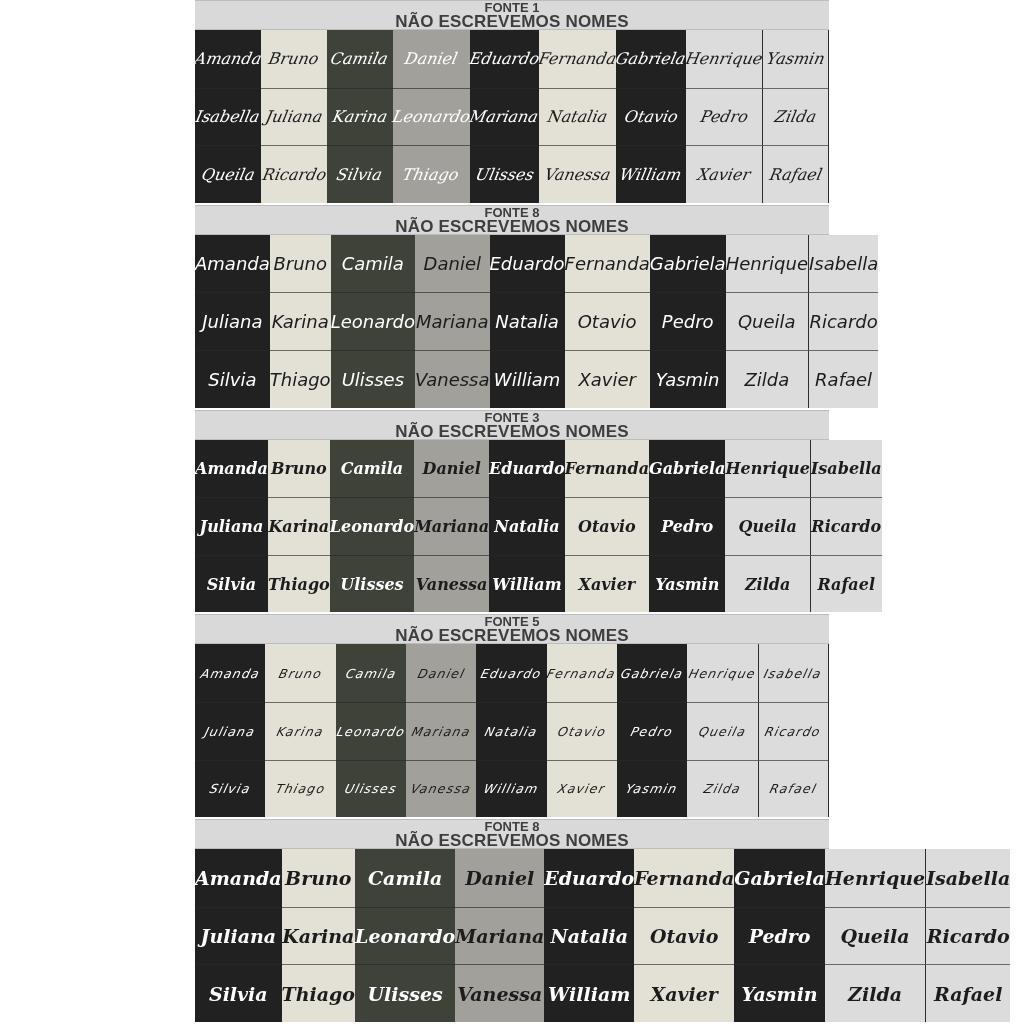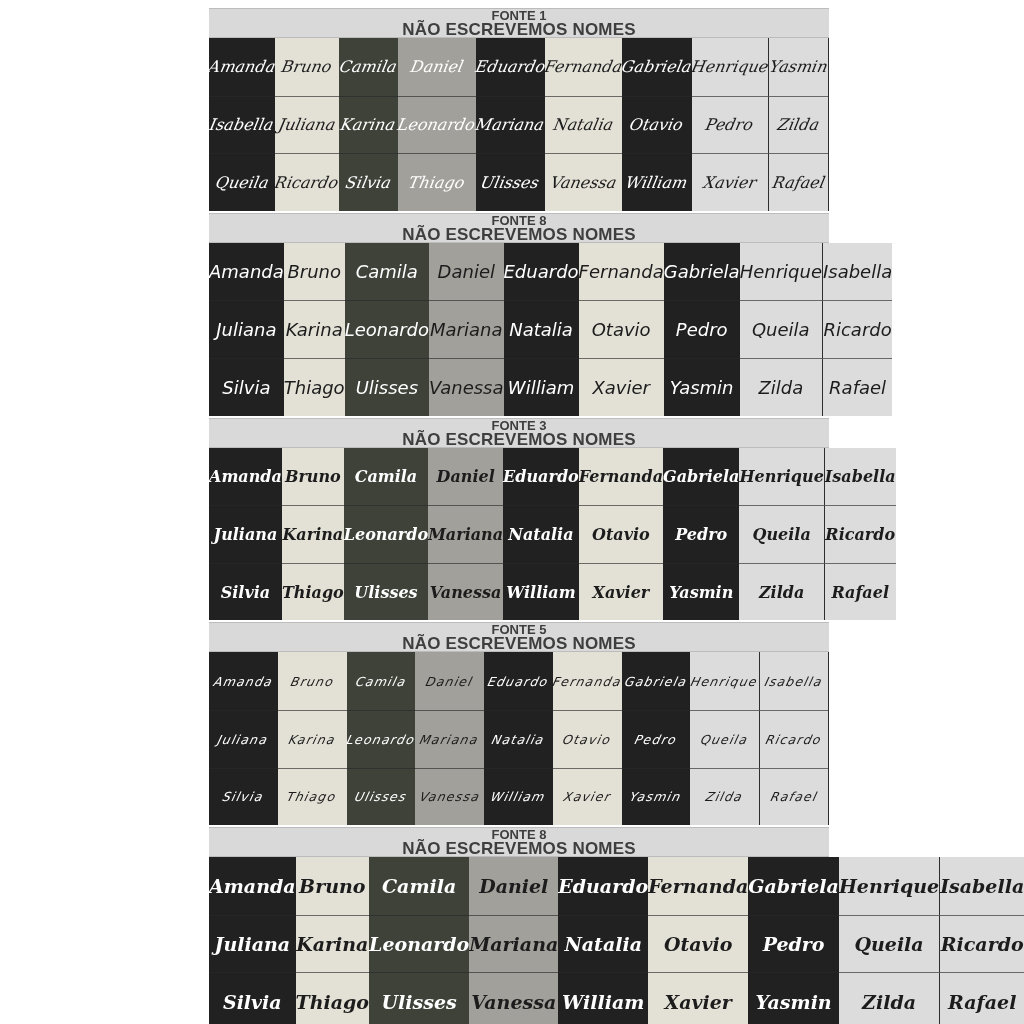--- a/index.html
+++ b/index.html
@@ -9,22 +9,21 @@
     font-family: "Liberation Sans", sans-serif;
     overflow: hidden;
   }
   .content {
     width: 634px;
     margin-left: 195px;
   }
   .section {
     height: 204.8px;
     box-sizing: border-box;
-    padding-top: 8px;
-    margin-left: 14px;
+    padding-top: 0;
   }
   .band {
     box-sizing: border-box;
     height: 30px;
     background: #d9d9d9;
     border-top: 1px solid #bcbcbc;
     border-bottom: 1px solid #bcbcbc;
     display: flex;
     flex-direction: column;
     justify-content: center;

